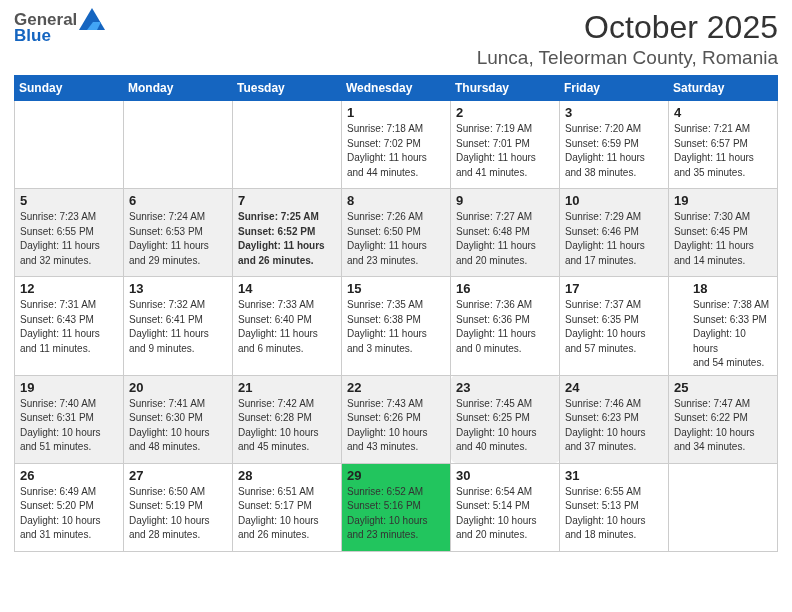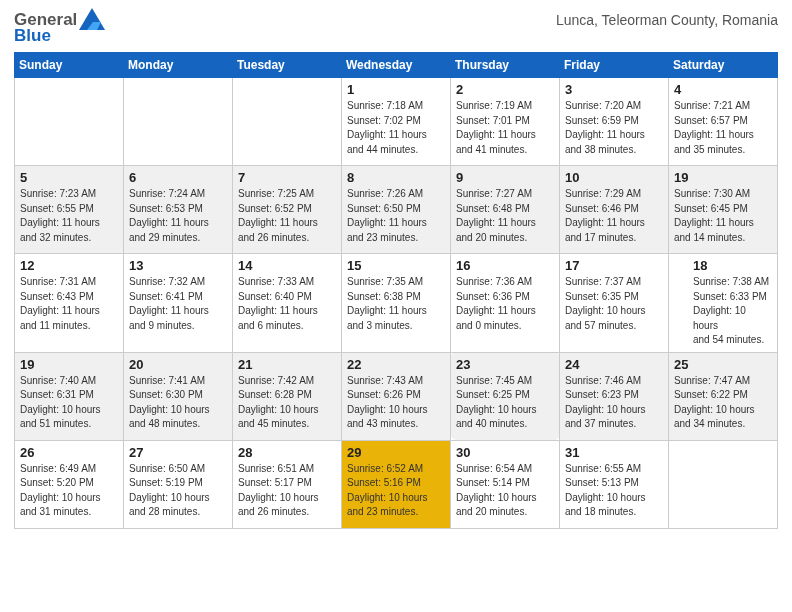--- a/index.html
+++ b/index.html
@@ -30,21 +30,21 @@
     .title-block {
       text-align: right;
     }
     .month-title {
       font-size: 32px;
       font-weight: normal;
       color: #333;
       line-height: 1.1;
     }
     .location-title {
-      font-size: 14px;
+      font-size: 19px;
       color: #555;
       margin-top: 2px;
     }
     .calendar {
       width: 100%;
       border-collapse: collapse;
       table-layout: fixed;
     }
     .calendar th {
       background: #1565c0;
@@ -99,20 +99,21 @@
           <span style="font-size:17px;font-weight:bold;color:#555;font-family:Arial,sans-serif;">General</span>
           <svg width="26" height="22" viewBox="0 0 26 22" style="margin-left:2px;margin-top:-2px;">
             <polygon points="0,22 13,0 26,22" fill="#1565c0"></polygon>
             <polygon points="8,22 18,22 22,14 14,14" fill="#42a5f5"></polygon>
           </svg>
         </div>
         <span style="font-size:17px;font-weight:bold;color:#1565c0;font-family:Arial,sans-serif;margin-top:-4px;">Blue</span>
       </div>
     </div>
     <div class="title-block">
+      <div class="month-title">October 2025</div>
       <div class="location-title">Lunca, Teleorman County, Romania</div>
     </div>
   </div>
 
   <table class="calendar">
     <thead>
       <tr>
       <th>Sunday</th>
           <th>Monday</th>
           <th>Tuesday</th>
@@ -166,21 +167,21 @@
           </td>
           <td style="background: rgb(240, 240, 240);">
             <span class="day-num">6</span>
             <div class="day-info" style="white-space: pre-line;">Sunrise: 7:24 AM
 Sunset: 6:53 PM
 Daylight: 11 hours
 and 29 minutes.</div>
           </td>
           <td style="background: rgb(240, 240, 240);">
             <span class="day-num">7</span>
-            <div class="day-info" style="white-space: pre-line;">Sunrise: 7:25 AM
+            <div class="day-info" style="white-space: pre-line; font-weight: bold;">Sunrise: 7:25 AM
 Sunset: 6:52 PM
 Daylight: 11 hours
 and 26 minutes.</div>
           </td>
           <td style="background: rgb(240, 240, 240);">
             <span class="day-num">8</span>
             <div class="day-info" style="white-space: pre-line;">Sunrise: 7:26 AM
 Sunset: 6:50 PM
 Daylight: 11 hours
 and 23 minutes.</div>
@@ -324,21 +325,21 @@
 Daylight: 10 hours
 and 28 minutes.</div>
           </td>
           <td style="background: rgb(255, 255, 255);">
             <span class="day-num">28</span>
             <div class="day-info" style="white-space: pre-line;">Sunrise: 6:51 AM
 Sunset: 5:17 PM
 Daylight: 10 hours
 and 26 minutes.</div>
           </td>
-          <td style="background: #eab308;">
+          <td style="background: #22c55e;">
             <span class="day-num">29</span>
             <div class="day-info" style="white-space: pre-line;">Sunrise: 6:52 AM
 Sunset: 5:16 PM
 Daylight: 10 hours
 and 23 minutes.</div>
           </td>
           <td style="background: rgb(255, 255, 255);">
             <span class="day-num">30</span>
             <div class="day-info" style="white-space: pre-line;">Sunrise: 6:54 AM
 Sunset: 5:14 PM

